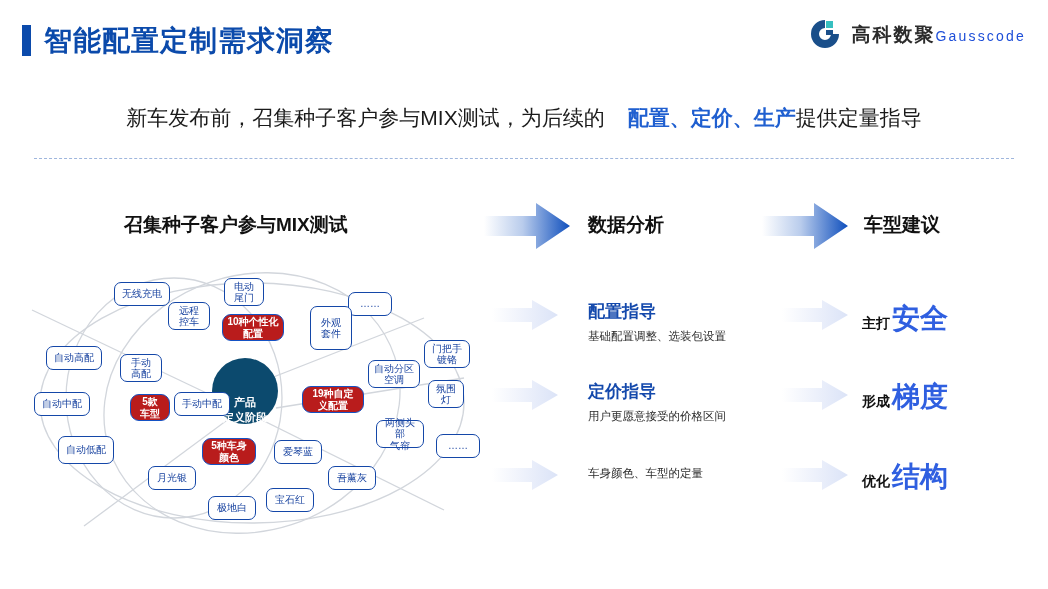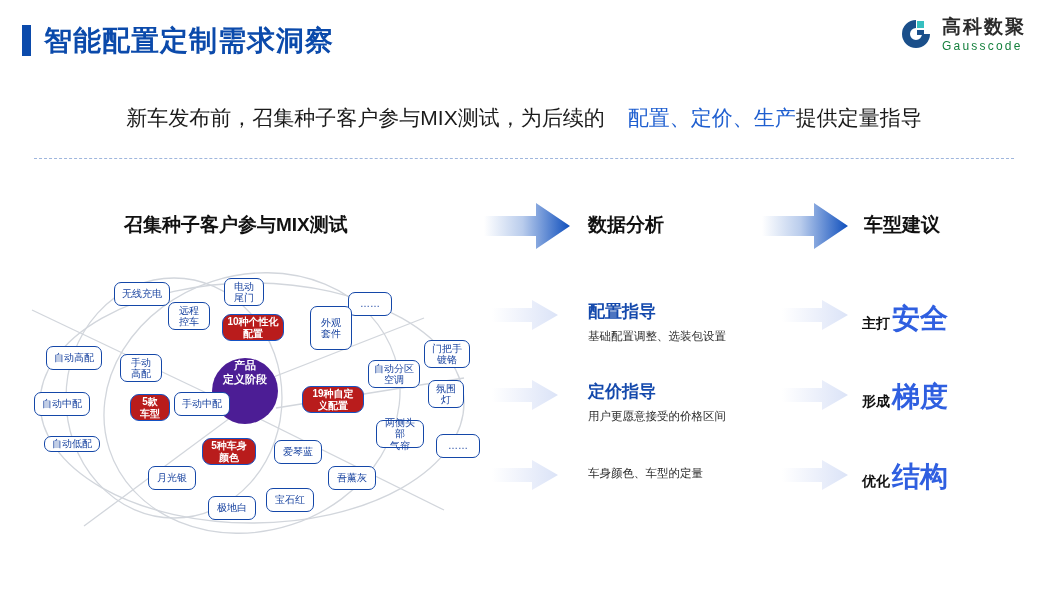--- a/index.html
+++ b/index.html
@@ -15,30 +15,30 @@
   
   .header{position:absolute;left:0;top:0;width:1048px;height:78px;}
   .accent-bar{position:absolute;left:22px;top:25px;width:9px;height:31px;background:#0b4aab;}
   .page-title{
     position:absolute;left:44px;top:22px;
     font-size:28px;font-weight:bold;color:#0b4aab;
     letter-spacing:1px;white-space:nowrap;
   }
   .logo{position:absolute;right:22px;top:16px;display:flex;align-items:center;gap:8px;}
   .logo-mark{width:36px;height:36px;position:relative;}
-  .logo-text{display:flex;flex-direction:column;line-height:1;}
+  .logo-text{display:flex;flex-direction:row;line-height:1;}
   .logo-cn{font-size:19px;font-weight:bold;color:#2b2b2b;letter-spacing:2px;}
-  .logo-en{font-size:12px;color:#15803d;letter-spacing:2.2px;margin-top:4px;}
+  .logo-en{font-size:14px;color:#1d4ed8;letter-spacing:2.2px;margin-top:4px;}
 
   
   .subtitle{
     position:absolute;left:0;top:104px;width:1048px;
     text-align:center;font-size:21px;color:#1a1a1a;white-space:nowrap;
   }
-  .subtitle b{color:#1f5fd0;font-weight:normal;padding-left:23px;}
+  .subtitle b{color:#1f5fd0;font-weight:bold;padding-left:23px;}
   .divider{
     position:absolute;left:34px;top:158px;width:980px;height:0;
     border-top:1px dashed #9fb6dd;
   }
 
   
   .col-head{position:absolute;font-size:19px;font-weight:bold;color:#111;white-space:nowrap;}
   #head-left{left:124px;top:212px;}
   #head-mid{left:588px;top:212px;}
   #head-right{left:864px;top:212px;}
@@ -63,22 +63,22 @@
     text-align:center;
     box-sizing:border-box;
     padding:2px 4px;
   }
   .node.filled{
     background:#b91c1c;border-color:#1452c4;color:#ffffff;font-weight:bold;
     border-radius:9px;
   }
   .core{
     position:absolute;border-radius:50%;
-    background:#4c1d95;color:#fff;font-weight:bold;
-    display:flex;align-items:flex-start;justify-content:center;
+    background:#0c4a6e;color:#fff;font-weight:bold;
+    display:flex;align-items:flex-end;justify-content:center;
     text-align:center;font-size:11px;line-height:1.3;
   }
 
   
   .mid-row{position:absolute;left:588px;width:250px;}
   .mid-title{font-size:17px;font-weight:bold;color:#1449ac;white-space:nowrap;}
   .mid-desc{font-size:11.5px;color:#2b2b2b;margin-top:6px;white-space:nowrap;}
   #mid-1{top:300px;}
   #mid-2{top:380px;}
   #mid-3{top:460px;}
@@ -232,21 +232,21 @@
       <div>
           <div>手动</div>
            <div>高配</div>
         </div>
     </div>
 
     <div class="node" style="left:10px;top:134px;width:56px;height:24px;">自动中配</div>
 
     <div class="node" style="left:150px;top:134px;width:56px;height:24px;">手动中配</div>
 
-    <div class="node" style="left:20px;top:178px;width:56px;height:16px;">自动低配</div>
+    <div class="node" style="left:34px;top:178px;width:56px;height:28px;">自动低配</div>
 
     <div class="node" style="left:344px;top:102px;width:52px;height:28px;">
       <div>
           <div>自动分区</div>
            <div>空调</div>
         </div>
     </div>
 
     <div class="node" style="left:400px;top:82px;width:46px;height:28px;">
       <div>

